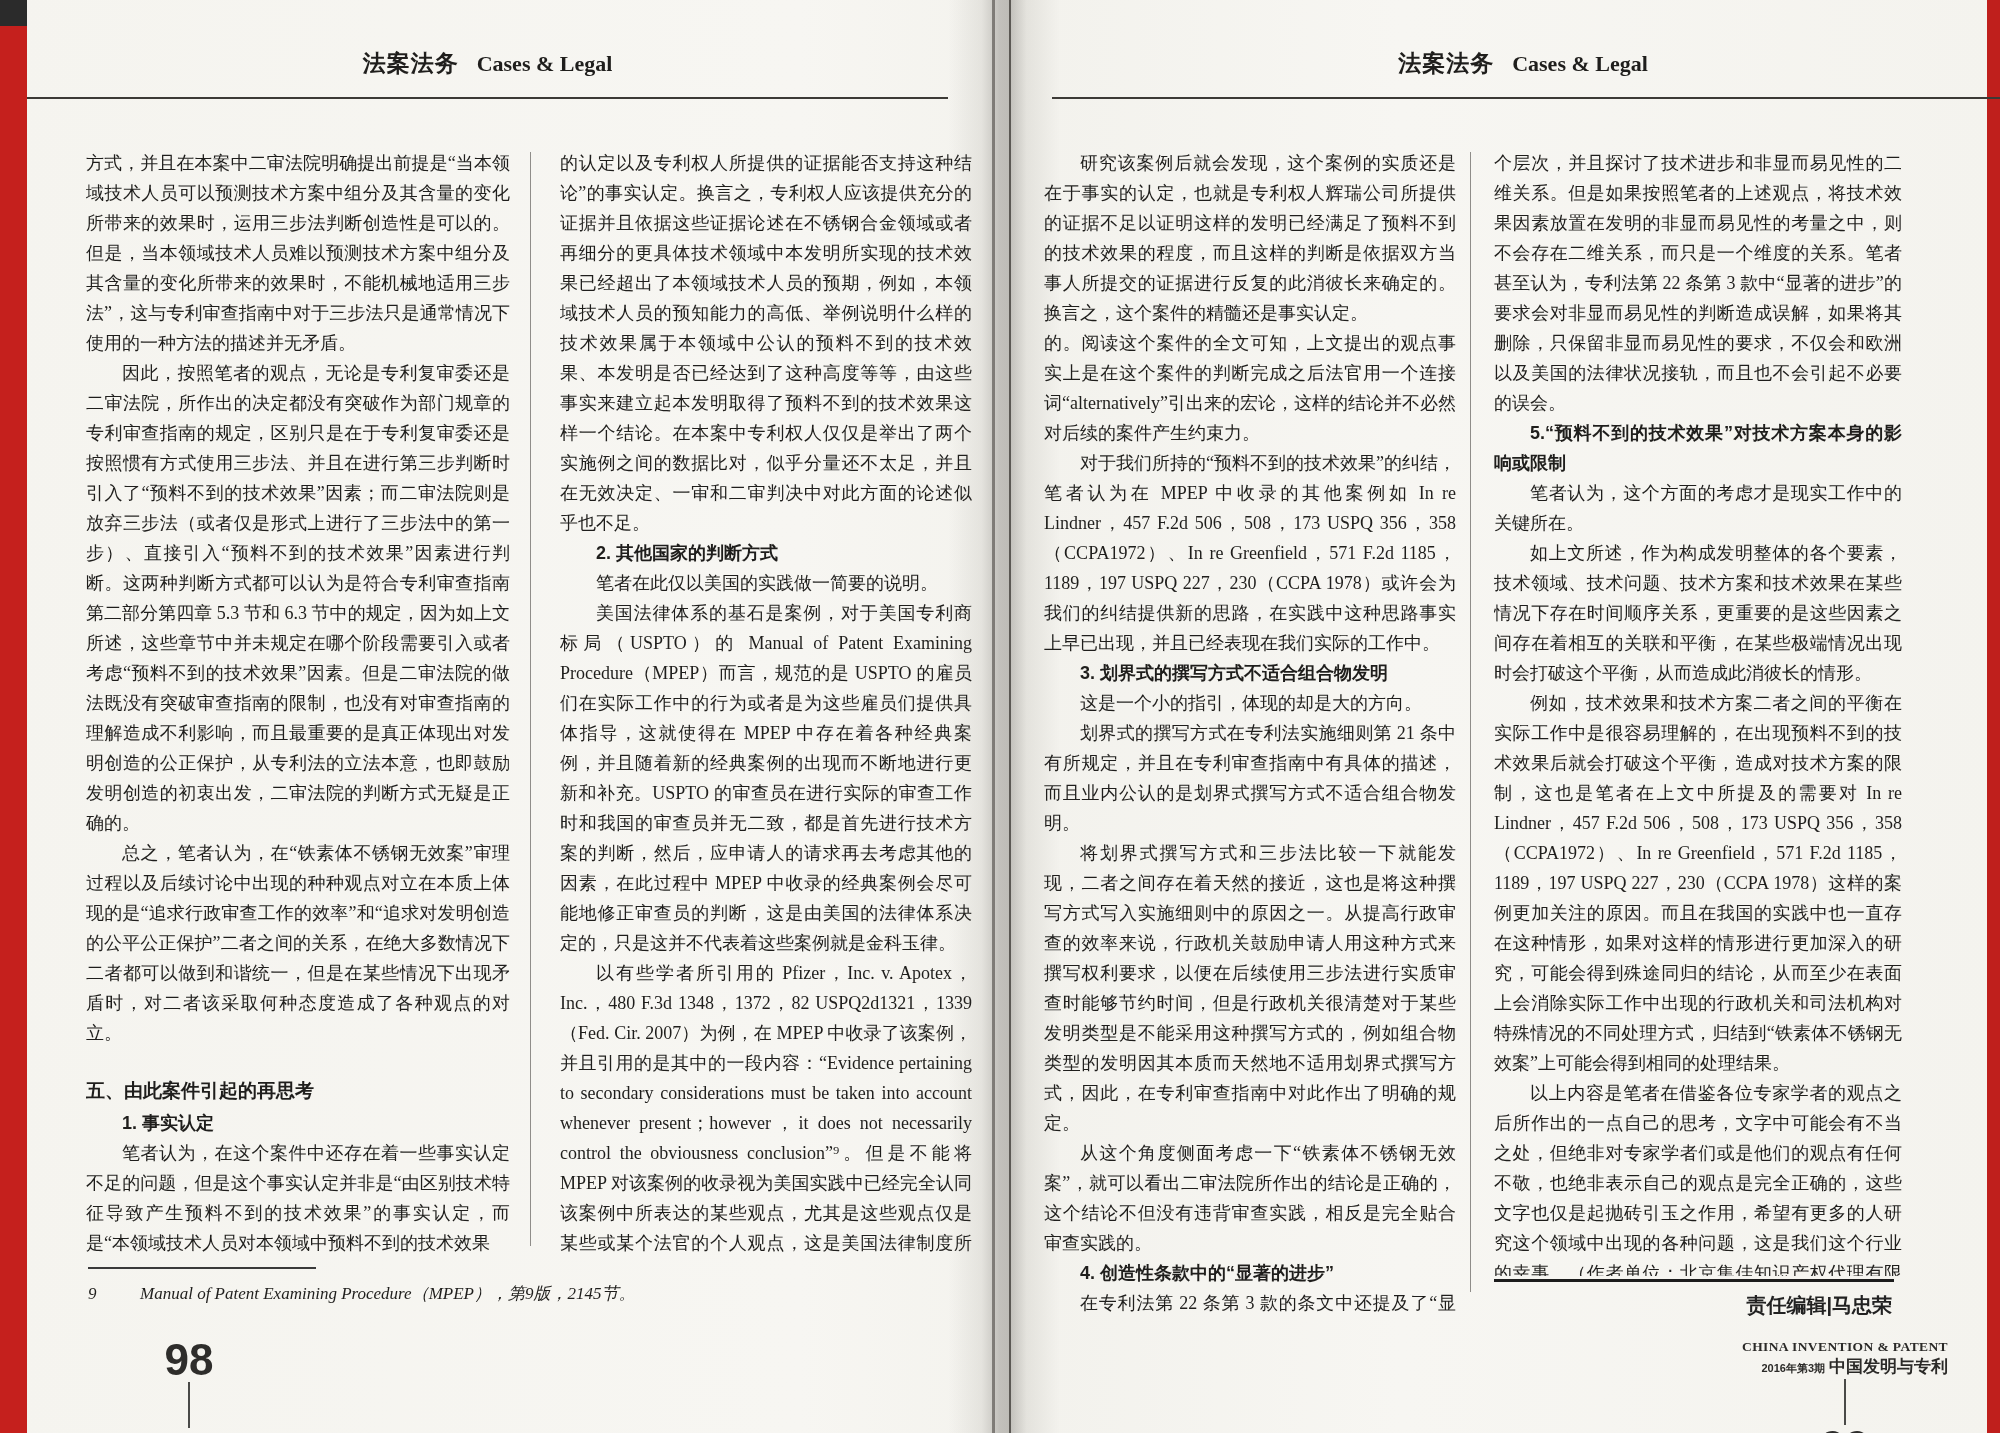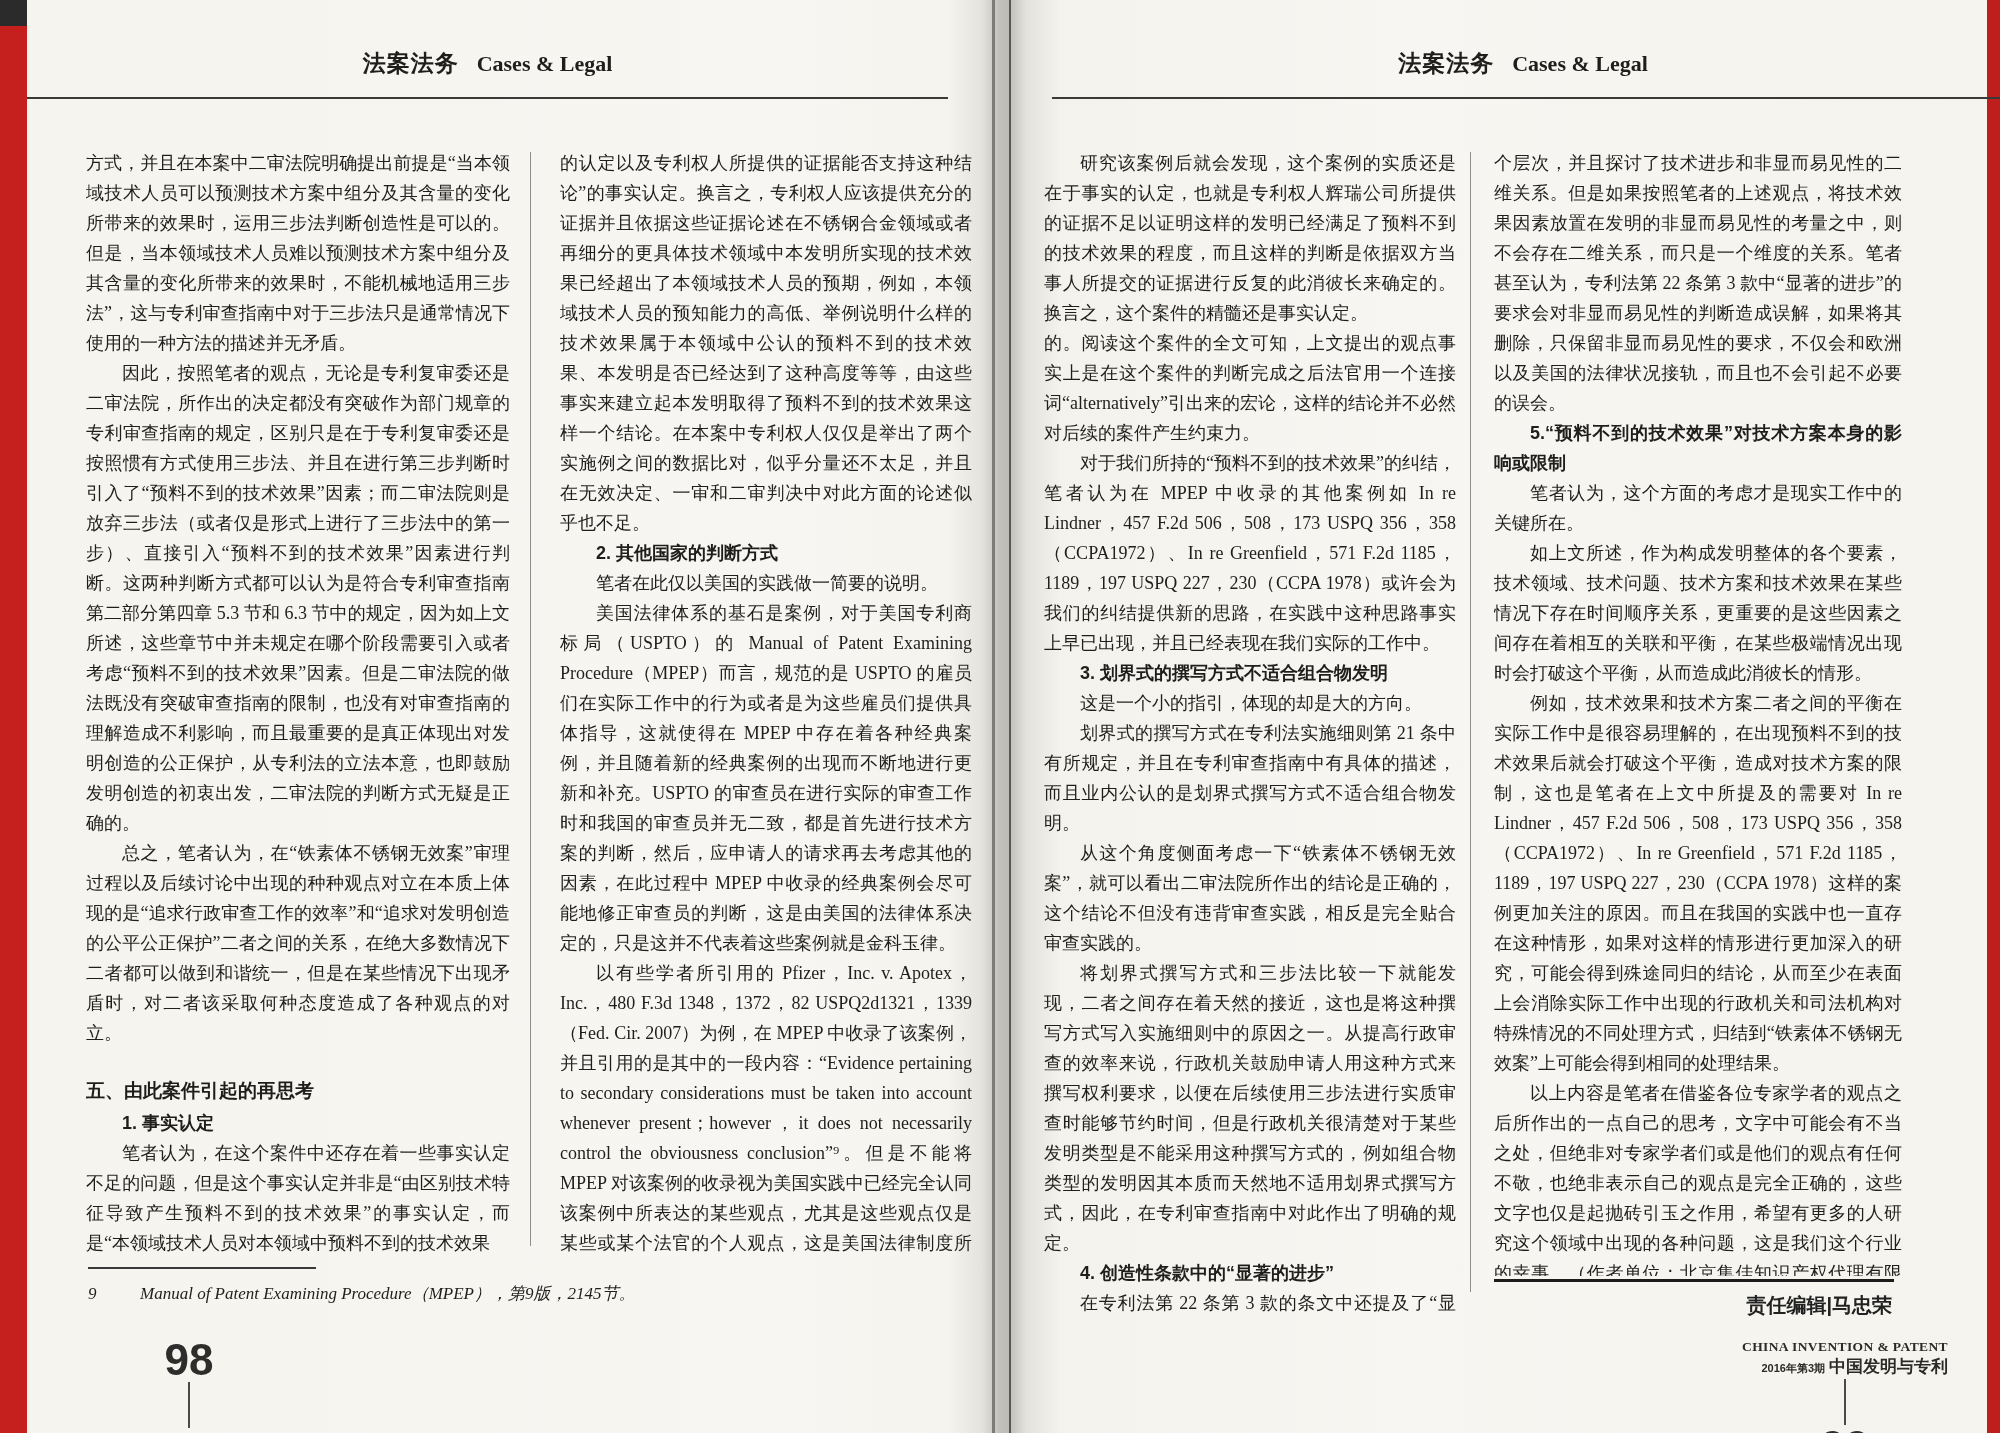--- a/index.html
+++ b/index.html
@@ -117,22 +117,22 @@
     <div class="gutter-line gl-2"></div>
   </div>
 
   <div class="col col3">
       <div class="blk p ind">研究该案例后就会发现，这个案例的实质还是在于事实的认定，也就是专利权人辉瑞公司所提供的证据不足以证明这样的发明已经满足了预料不到的技术效果的程度，而且这样的判断是依据双方当事人所提交的证据进行反复的此消彼长来确定的。换言之，这个案件的精髓还是事实认定。</div>
       <div class="blk p">的。阅读这个案件的全文可知，上文提出的观点事实上是在这个案件的判断完成之后法官用一个连接词“alternatively”引出来的宏论，这样的结论并不必然对后续的案件产生约束力。</div>
       <div class="blk p ind">对于我们所持的“预料不到的技术效果”的纠结，笔者认为在 MPEP 中收录的其他案例如 In re Lindner，457 F.2d 506，508，173 USPQ 356，358（CCPA1972）、In re Greenfield，571 F.2d 1185，1189，197 USPQ 227，230（CCPA 1978）或许会为我们的纠结提供新的思路，在实践中这种思路事实上早已出现，并且已经表现在我们实际的工作中。</div>
       <div class="blk h3">3. 划界式的撰写方式不适合组合物发明</div>
       <div class="blk p ind">这是一个小的指引，体现的却是大的方向。</div>
       <div class="blk p ind">划界式的撰写方式在专利法实施细则第 21 条中有所规定，并且在专利审查指南中有具体的描述，而且业内公认的是划界式撰写方式不适合组合物发明。</div>
+      <div class="blk p ind">将划界式撰写方式和三步法比较一下就能发现，二者之间存在着天然的接近，这也是将这种撰写方式写入实施细则中的原因之一。从提高行政审查的效率来说，行政机关鼓励申请人用这种方式来撰写权利要求，以便在后续使用三步法进行实质审查时能够节约时间，但是行政机关很清楚对于某些发明类型是不能采用这种撰写方式的，例如组合物类型的发明因其本质而天然地不适用划界式撰写方式，因此，在专利审查指南中对此作出了明确的规定。</div>
       <div class="blk p ind">从这个角度侧面考虑一下“铁素体不锈钢无效案”，就可以看出二审法院所作出的结论是正确的，这个结论不但没有违背审查实践，相反是完全贴合审查实践的。</div>
-      <div class="blk p ind">将划界式撰写方式和三步法比较一下就能发现，二者之间存在着天然的接近，这也是将这种撰写方式写入实施细则中的原因之一。从提高行政审查的效率来说，行政机关鼓励申请人用这种方式来撰写权利要求，以便在后续使用三步法进行实质审查时能够节约时间，但是行政机关很清楚对于某些发明类型是不能采用这种撰写方式的，例如组合物类型的发明因其本质而天然地不适用划界式撰写方式，因此，在专利审查指南中对此作出了明确的规定。</div>
       <div class="blk h3">4. 创造性条款中的“显著的进步”</div>
       <div class="blk p ind">在专利法第 22 条第 3 款的条文中还提及了“显著的进步”，按照有些人甚至是大多数人的理解，这里的“显著的进步”体现的就是技术效果，有些学者将技术进步分为“有益的效果”和“预料不到的效果”两</div>
     </div>
   <div class="col-divider cd-right"></div>
   <div class="col col4">
       <div class="blk p">个层次，并且探讨了技术进步和非显而易见性的二维关系。但是如果按照笔者的上述观点，将技术效果因素放置在发明的非显而易见性的考量之中，则不会存在二维关系，而只是一个维度的关系。笔者甚至认为，专利法第 22 条第 3 款中“显著的进步”的要求会对非显而易见性的判断造成误解，如果将其删除，只保留非显而易见性的要求，不仅会和欧洲以及美国的法律状况接轨，而且也不会引起不必要的误会。</div>
       <div class="blk h3">5.“预料不到的技术效果”对技术方案本身的影响或限制</div>
       <div class="blk p ind">笔者认为，这个方面的考虑才是现实工作中的关键所在。</div>
       <div class="blk p ind">如上文所述，作为构成发明整体的各个要素，技术领域、技术问题、技术方案和技术效果在某些情况下存在时间顺序关系，更重要的是这些因素之间存在着相互的关联和平衡，在某些极端情况出现时会打破这个平衡，从而造成此消彼长的情形。</div>
       <div class="blk p ind">例如，技术效果和技术方案二者之间的平衡在实际工作中是很容易理解的，在出现预料不到的技术效果后就会打破这个平衡，造成对技术方案的限制，这也是笔者在上文中所提及的需要对 In re Lindner，457 F.2d 506，508，173 USPQ 356，358（CCPA1972）、In re Greenfield，571 F.2d 1185，1189，197 USPQ 227，230（CCPA 1978）这样的案例更加关注的原因。而且在我国的实践中也一直存在这种情形，如果对这样的情形进行更加深入的研究，可能会得到殊途同归的结论，从而至少在表面上会消除实际工作中出现的行政机关和司法机构对特殊情况的不同处理方式，归结到“铁素体不锈钢无效案”上可能会得到相同的处理结果。</div>

